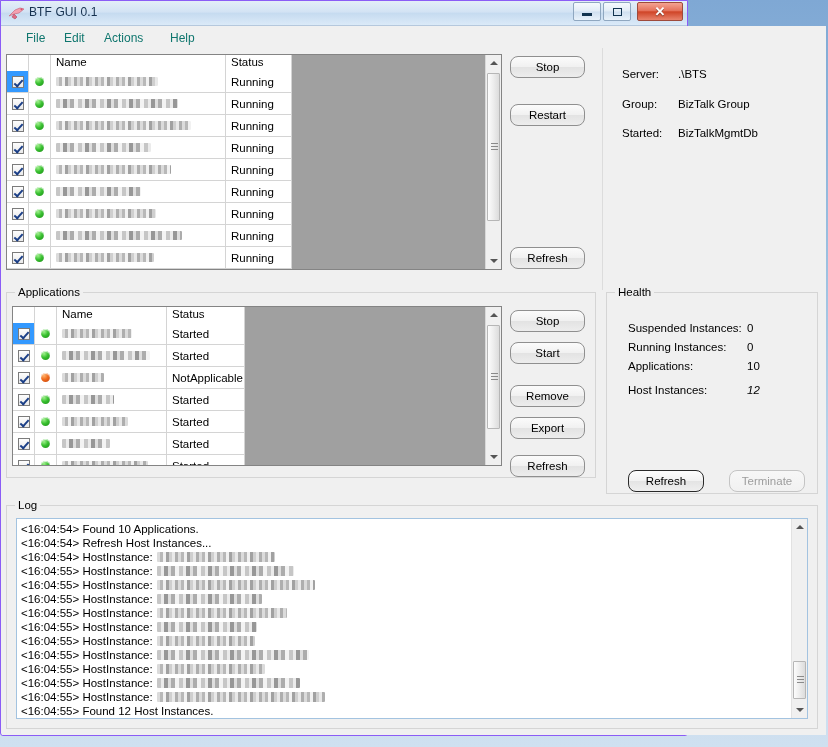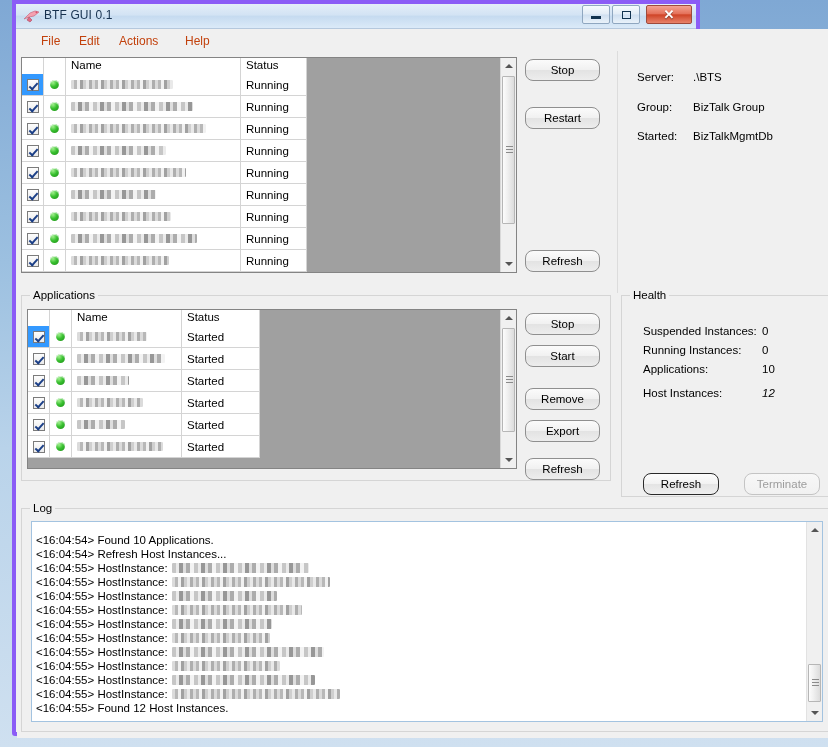--- a/index.html
+++ b/index.html
@@ -8,24 +8,24 @@
     overflow: hidden;
     font-family: "Liberation Sans", sans-serif;
   }
   body {
     background: linear-gradient(180deg,#7fa8d4 0%, #9cc0e0 35%, #b9d3ea 60%, #cfe0f0 100%);
   }
 
   
   #window {
     position: absolute;
-    left: 12px; top: 0;
+    left: 0; top: 0;
     width: 688px; height: 736px;
     background: #f0f0f0;
-    border: 4px solid #8b5cf6;
+    border: 1px solid #8b5cf6;
     box-sizing: border-box;
     border-radius: 0 0 3px 3px;
   }
 
   
   #titlebar {
     position: relative;
     height: 24px;
     background: linear-gradient(180deg,#e4eef8 0%, #d3e3f4 45%, #c6dbf0 52%, #dbeaf8 100%);
     border-bottom: 1px solid #b5c8dd;
@@ -70,21 +70,21 @@
   .max-glyph-inner { width: 9px; height: 2px; background: #12334f; }
 
   
   #menubar {
     position: absolute; left: 1px; top: 25px;
     width: 824px; height: 22px;
     background: #f0f0f0;
   }
   .menu-item {
     position: absolute; top: 4px;
-    font-size: 12px; color: #c2410c;
+    font-size: 12px; color: #0f766e;
     padding: 1px 6px;
     cursor: default;
   }
 
   
   #client {
     position: absolute; left: 1px; top: 47px;
     width: 824px; height: 687px;
     background: #f0f0f0;
   }
@@ -281,21 +281,20 @@
   #log-box {
     position: absolute;
     background: #ffffff;
     border: 1px solid #a3c3e0;
     box-sizing: border-box;
     overflow: hidden;
   }
   #log-lines {
     position: absolute; left: 4px; top: 3px;
     right: 18px;
-    margin-top: 8px;
   }
   .log-line {
     height: 14px;
     font-size: 11.5px; color: #000;
     white-space: nowrap;
     display: flex; align-items: center;
   }
   .log-line .lt { flex: 0 0 auto; }
   .log-line .lr { margin-left: 4px; }
 </style>
@@ -507,20 +506,32 @@
             <div class="gr-cell c-check" style="width: 22px;">
               <span class="checkbox"></span>
             </div>
             <div class="gr-cell c-led" style="width: 22px;">
               <span class="led led-green"></span>
             </div>
             <div class="gr-cell" style="width: 110px;">
               <span class="redact v2" style="width: 88px;"></span>
             </div>
             <div class="gr-cell" style="width: 78px;">Started</div>
+          </div>
+          <div class="grid-row">
+            <div class="gr-cell c-check" style="width: 22px;">
+              <span class="checkbox"></span>
+            </div>
+            <div class="gr-cell c-led" style="width: 22px;">
+              <span class="led led-red"></span>
+            </div>
+            <div class="gr-cell" style="width: 110px;">
+              <span class="redact" style="width: 42px;"></span>
+            </div>
+            <div class="gr-cell" style="width: 78px;">NotApplicable</div>
           </div>
           <div class="grid-row">
             <div class="gr-cell c-check" style="width: 22px;">
               <span class="checkbox"></span>
             </div>
             <div class="gr-cell c-led" style="width: 22px;">
               <span class="led led-green"></span>
             </div>
             <div class="gr-cell" style="width: 110px;">
               <span class="redact v2" style="width: 52px;"></span>
@@ -605,20 +616,24 @@
 
     <div id="log-box" style="left:14px; top:470px; width:792px; height:201px;">
       <div id="log-lines">
           <div class="log-line">
             <span class="lt">&lt;16:04:54&gt; Found 10 Applications.</span>
           </div>
           <div class="log-line">
             <span class="lt">&lt;16:04:54&gt; Refresh Host Instances...</span>
           </div>
           <div class="log-line">
+            <span class="lt">&lt;16:04:54&gt; HostInstance:</span>
+            <span class="redact lr" style="width: 118px; height: 10px;"></span>
+          </div>
+          <div class="log-line">
             <span class="lt">&lt;16:04:55&gt; HostInstance:</span>
             <span class="redact lr v2" style="width: 137px; height: 10px;"></span>
           </div>
           <div class="log-line">
             <span class="lt">&lt;16:04:55&gt; HostInstance:</span>
             <span class="redact lr" style="width: 158px; height: 10px;"></span>
           </div>
           <div class="log-line">
             <span class="lt">&lt;16:04:55&gt; HostInstance:</span>
             <span class="redact lr v2" style="width: 105px; height: 10px;"></span>

